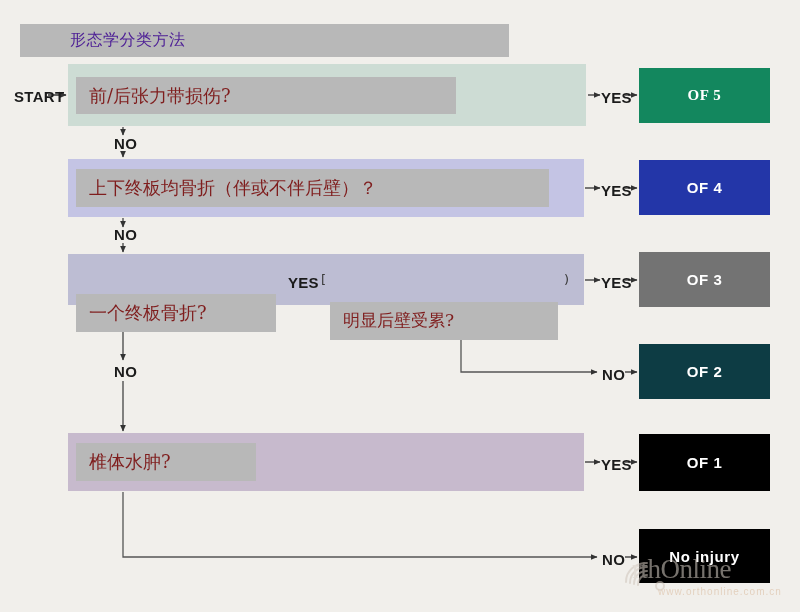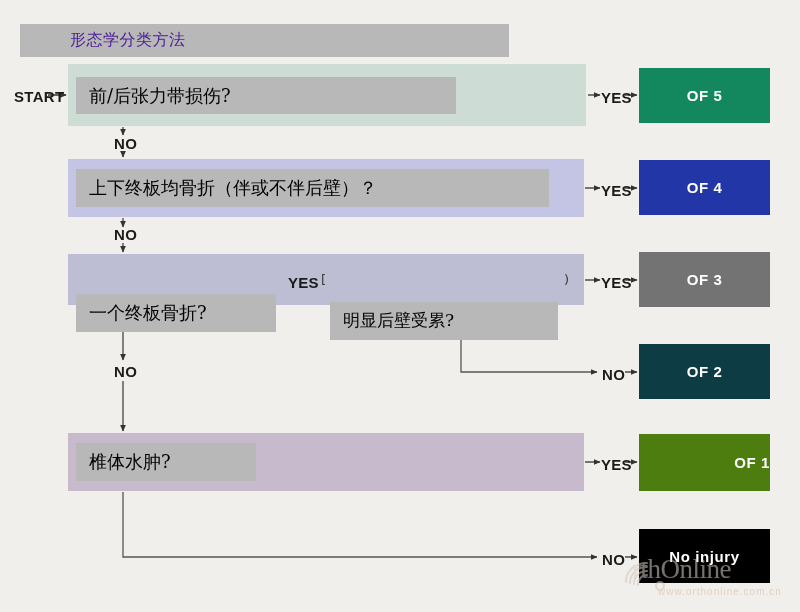--- a/index.html
+++ b/index.html
@@ -63,21 +63,21 @@
   .plate-r3b{ left: 262px;top: 6px;  width: 228px; height: 38px; margin-top: 42px; }
   .plate-r4 { left: 8px;  top: 10px; width: 180px; height: 38px; }
 
   .q-text {
     position: absolute;
     left: 13px;
     top: 50%;
     transform: translateY(-52%);
     font-family: "DejaVu Serif", "Liberation Serif", serif;
     font-size: 18px;
-    color: #000000;
+    color: #7f1d1d;
     white-space: nowrap;
   }
   .q-text.small { font-size: 17px; }
 
   
   .bracket {
     position: absolute;
     font-family: "DejaVu Sans", sans-serif;
     font-size: 13px;
     color: #3a3a3a;
@@ -91,25 +91,25 @@
     width: 131px;
     text-align: center;
     color: #ffffff;
     font-size: 15px;
     font-weight: bold;
     letter-spacing: 0.6px;
     display: flex;
     align-items: center;
     justify-content: center;
   }
-  .res-of5 { top: 68px;  height: 55px; background: #13875e; }
+  .res-of5 { top: 68px;  height: 55px; background: #13875e; font-family: Liberation Serif, serif; }
   .res-of4 { top: 160px; height: 55px; background: #2336a8; }
   .res-of3 { top: 252px; height: 55px; background: #737373; }
   .res-of2 { top: 344px; height: 55px; background: #0d3c44; }
-  .res-of1 { top: 434px; height: 57px; background: #4d7c0f; justify-content: flex-end; }
+  .res-of1 { top: 434px; height: 57px; background: #000000; }
   .res-none{ top: 529px; height: 54px; background: #000000; }
   .res-none .label { font-size: 15px; }
 
   
   .edge-label {
     position: absolute;
     font-family: Liberation Sans, sans-serif;
     font-size: 15px;
     font-weight: bold;
     color: #1b1b1b;

